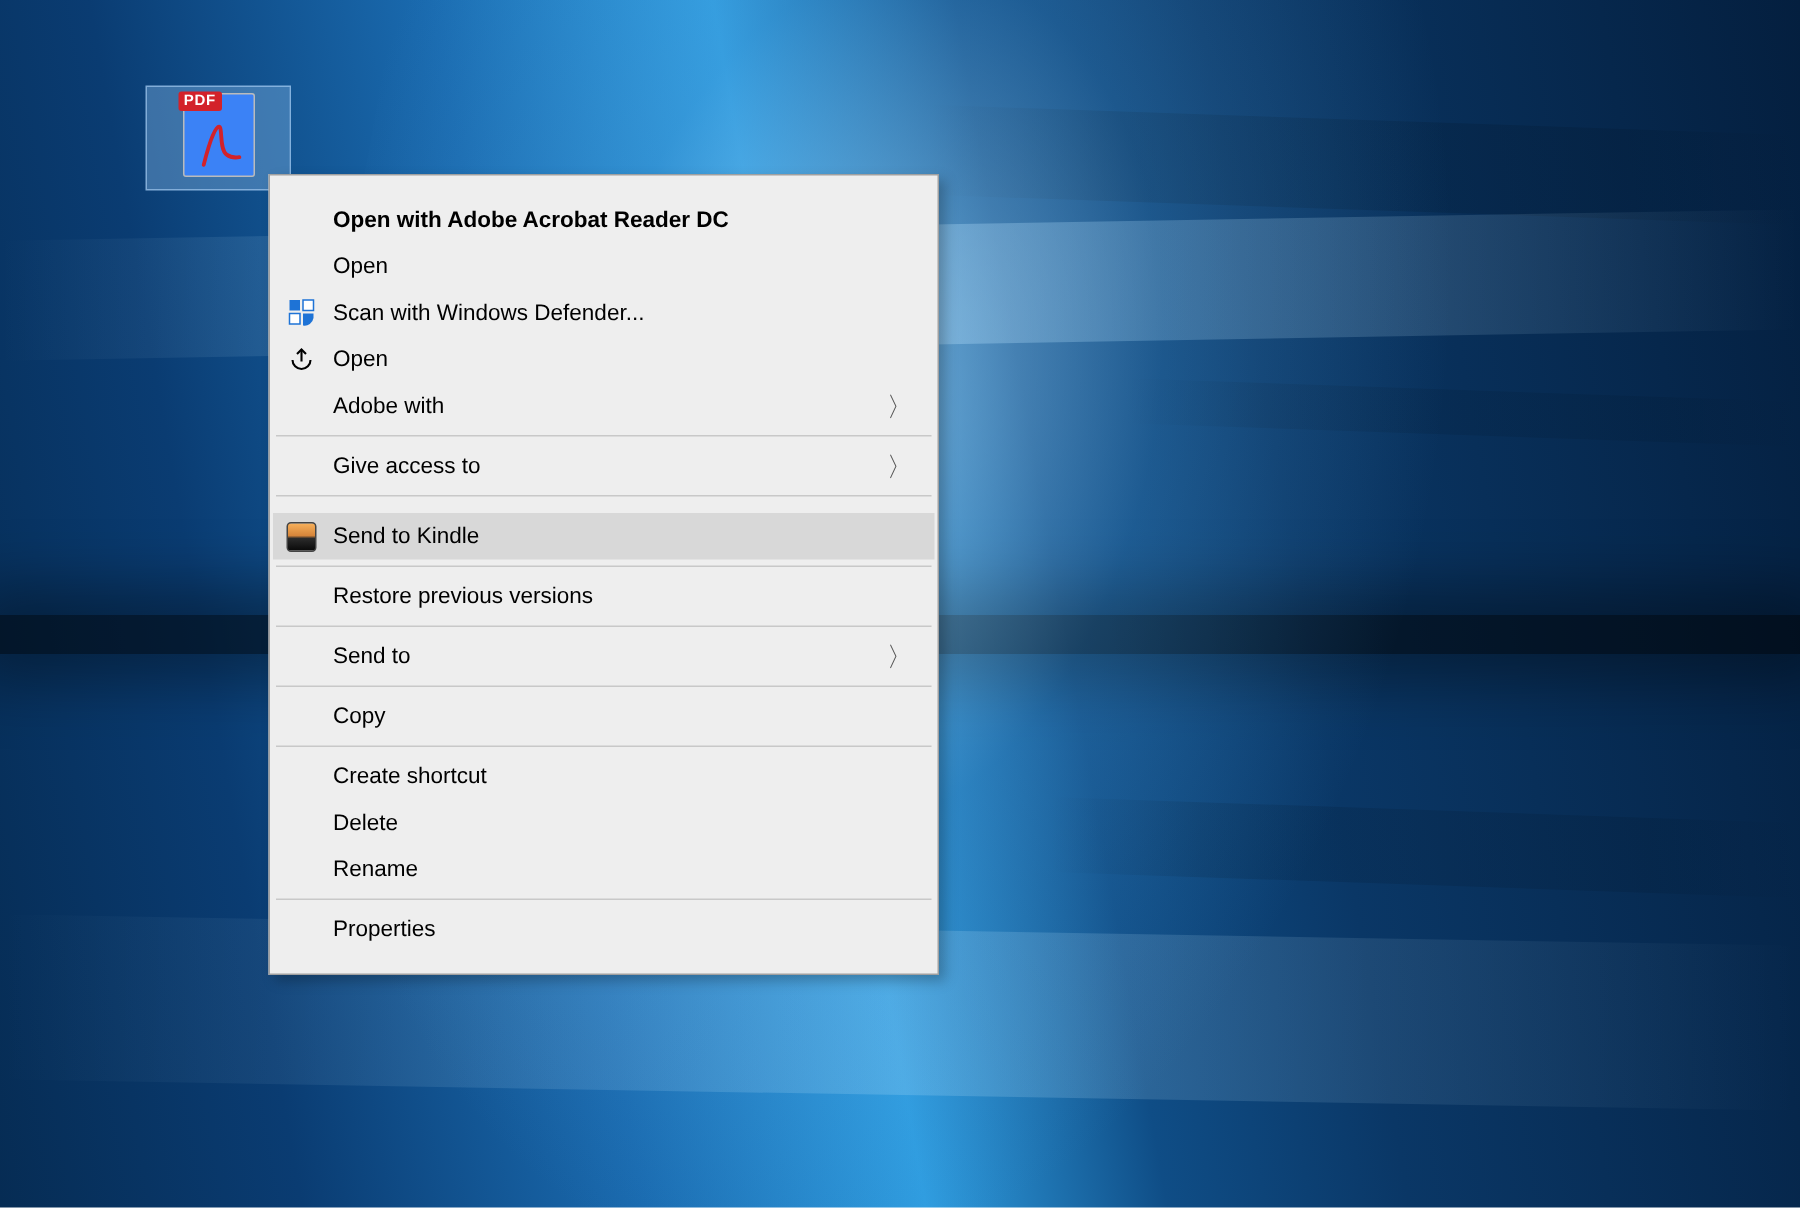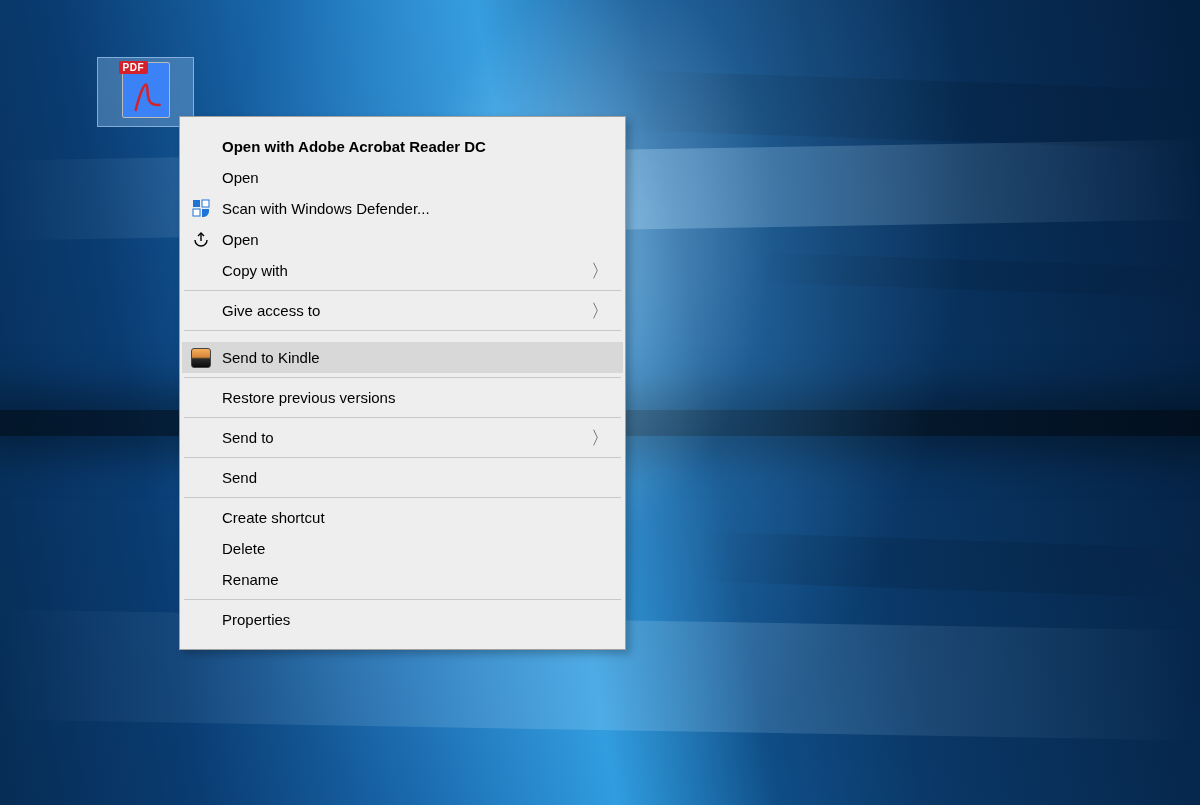--- a/index.html
+++ b/index.html
@@ -156,21 +156,21 @@
     <span class="menu-icon">
       <svg width="20" height="20" viewBox="0 0 20 20" fill="none" stroke="#000" stroke-width="1.4">
         <path d="M4 10 a6 6 0 0 0 12 0"></path>
         <path d="M10 3 l0 8"></path>
         <path d="M7 6 l3 -3 l3 3"></path>
       </svg>
     </span>
     <span>Open</span>
   </div>
   <div class="menu-item">
-    <span>Copy with</span>
+    <span>Adobe with</span>
     <span class="arrow">〉</span>
   </div>
 
   <div class="menu-sep"></div>
 
   <div class="menu-item">
     <span>Give access to</span>
     <span class="arrow">〉</span>
   </div>
 
@@ -192,21 +192,21 @@
   <div class="menu-sep"></div>
 
   <div class="menu-item">
     <span>Send to</span>
     <span class="arrow">〉</span>
   </div>
 
   <div class="menu-sep"></div>
 
   <div class="menu-item">
-    <span>Send</span>
+    <span>Copy</span>
   </div>
 
   <div class="menu-sep"></div>
 
   <div class="menu-item">
     <span>Create shortcut</span>
   </div>
   <div class="menu-item">
     <span>Delete</span>
   </div>

